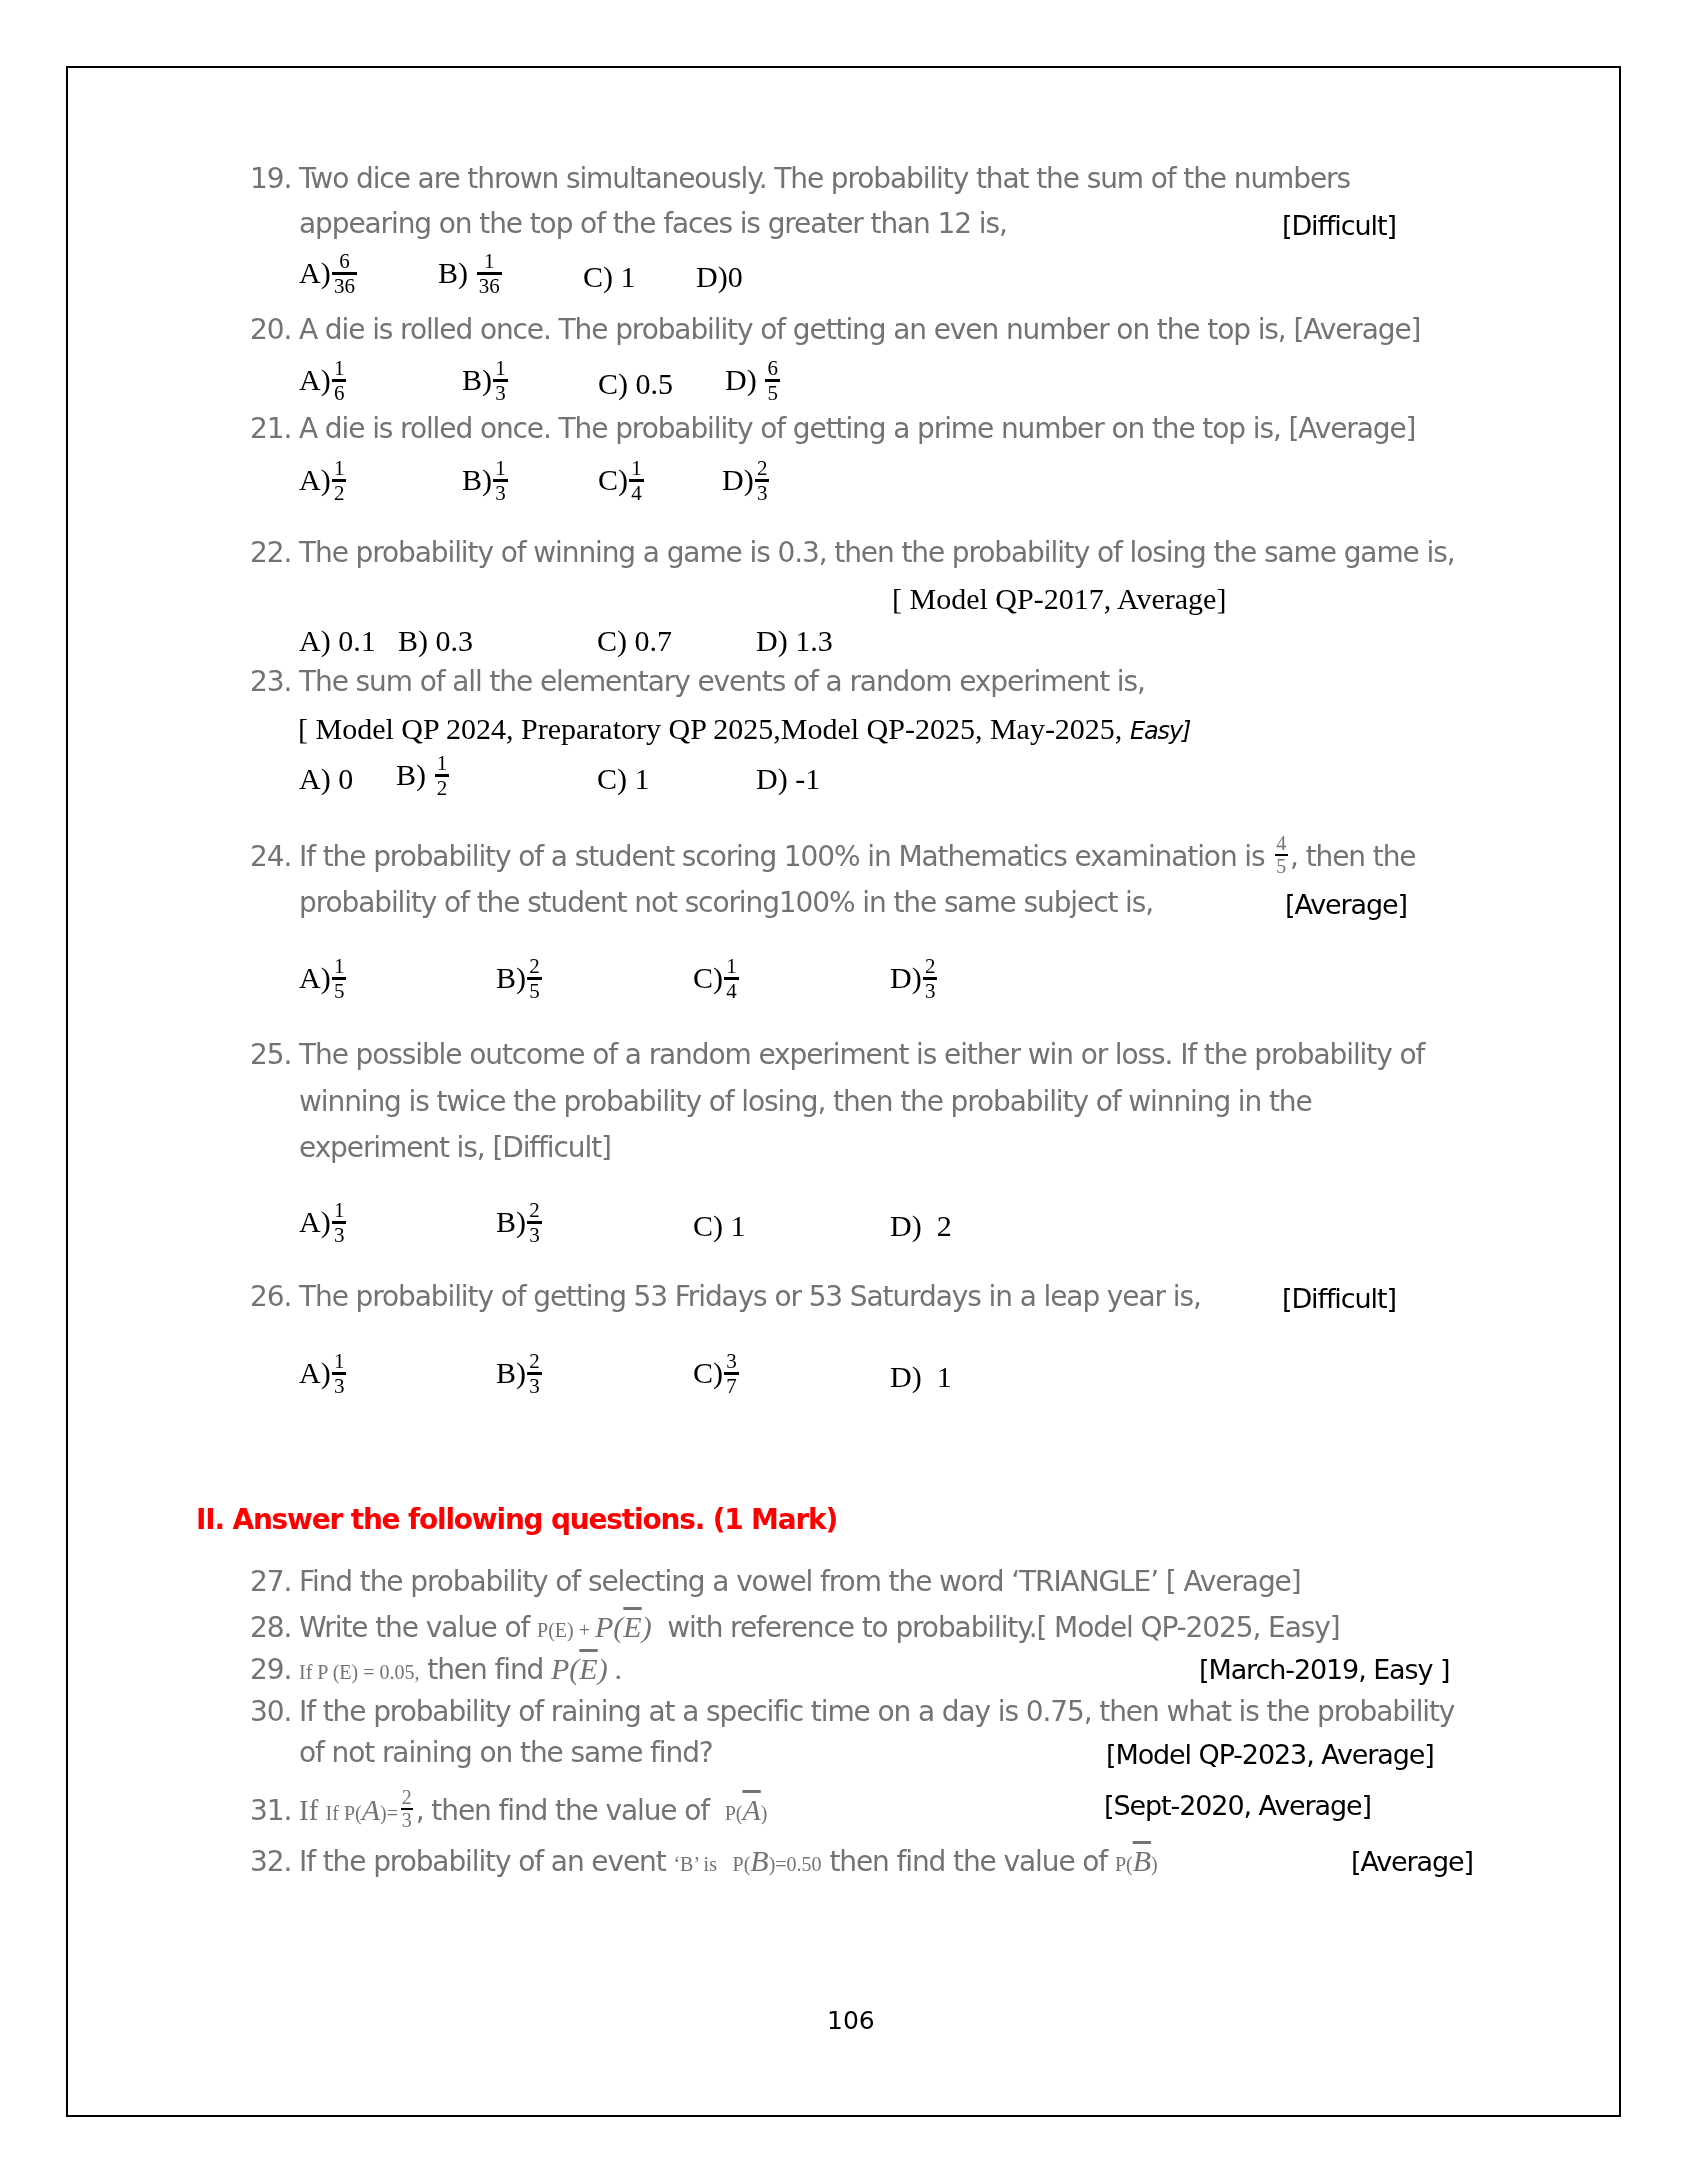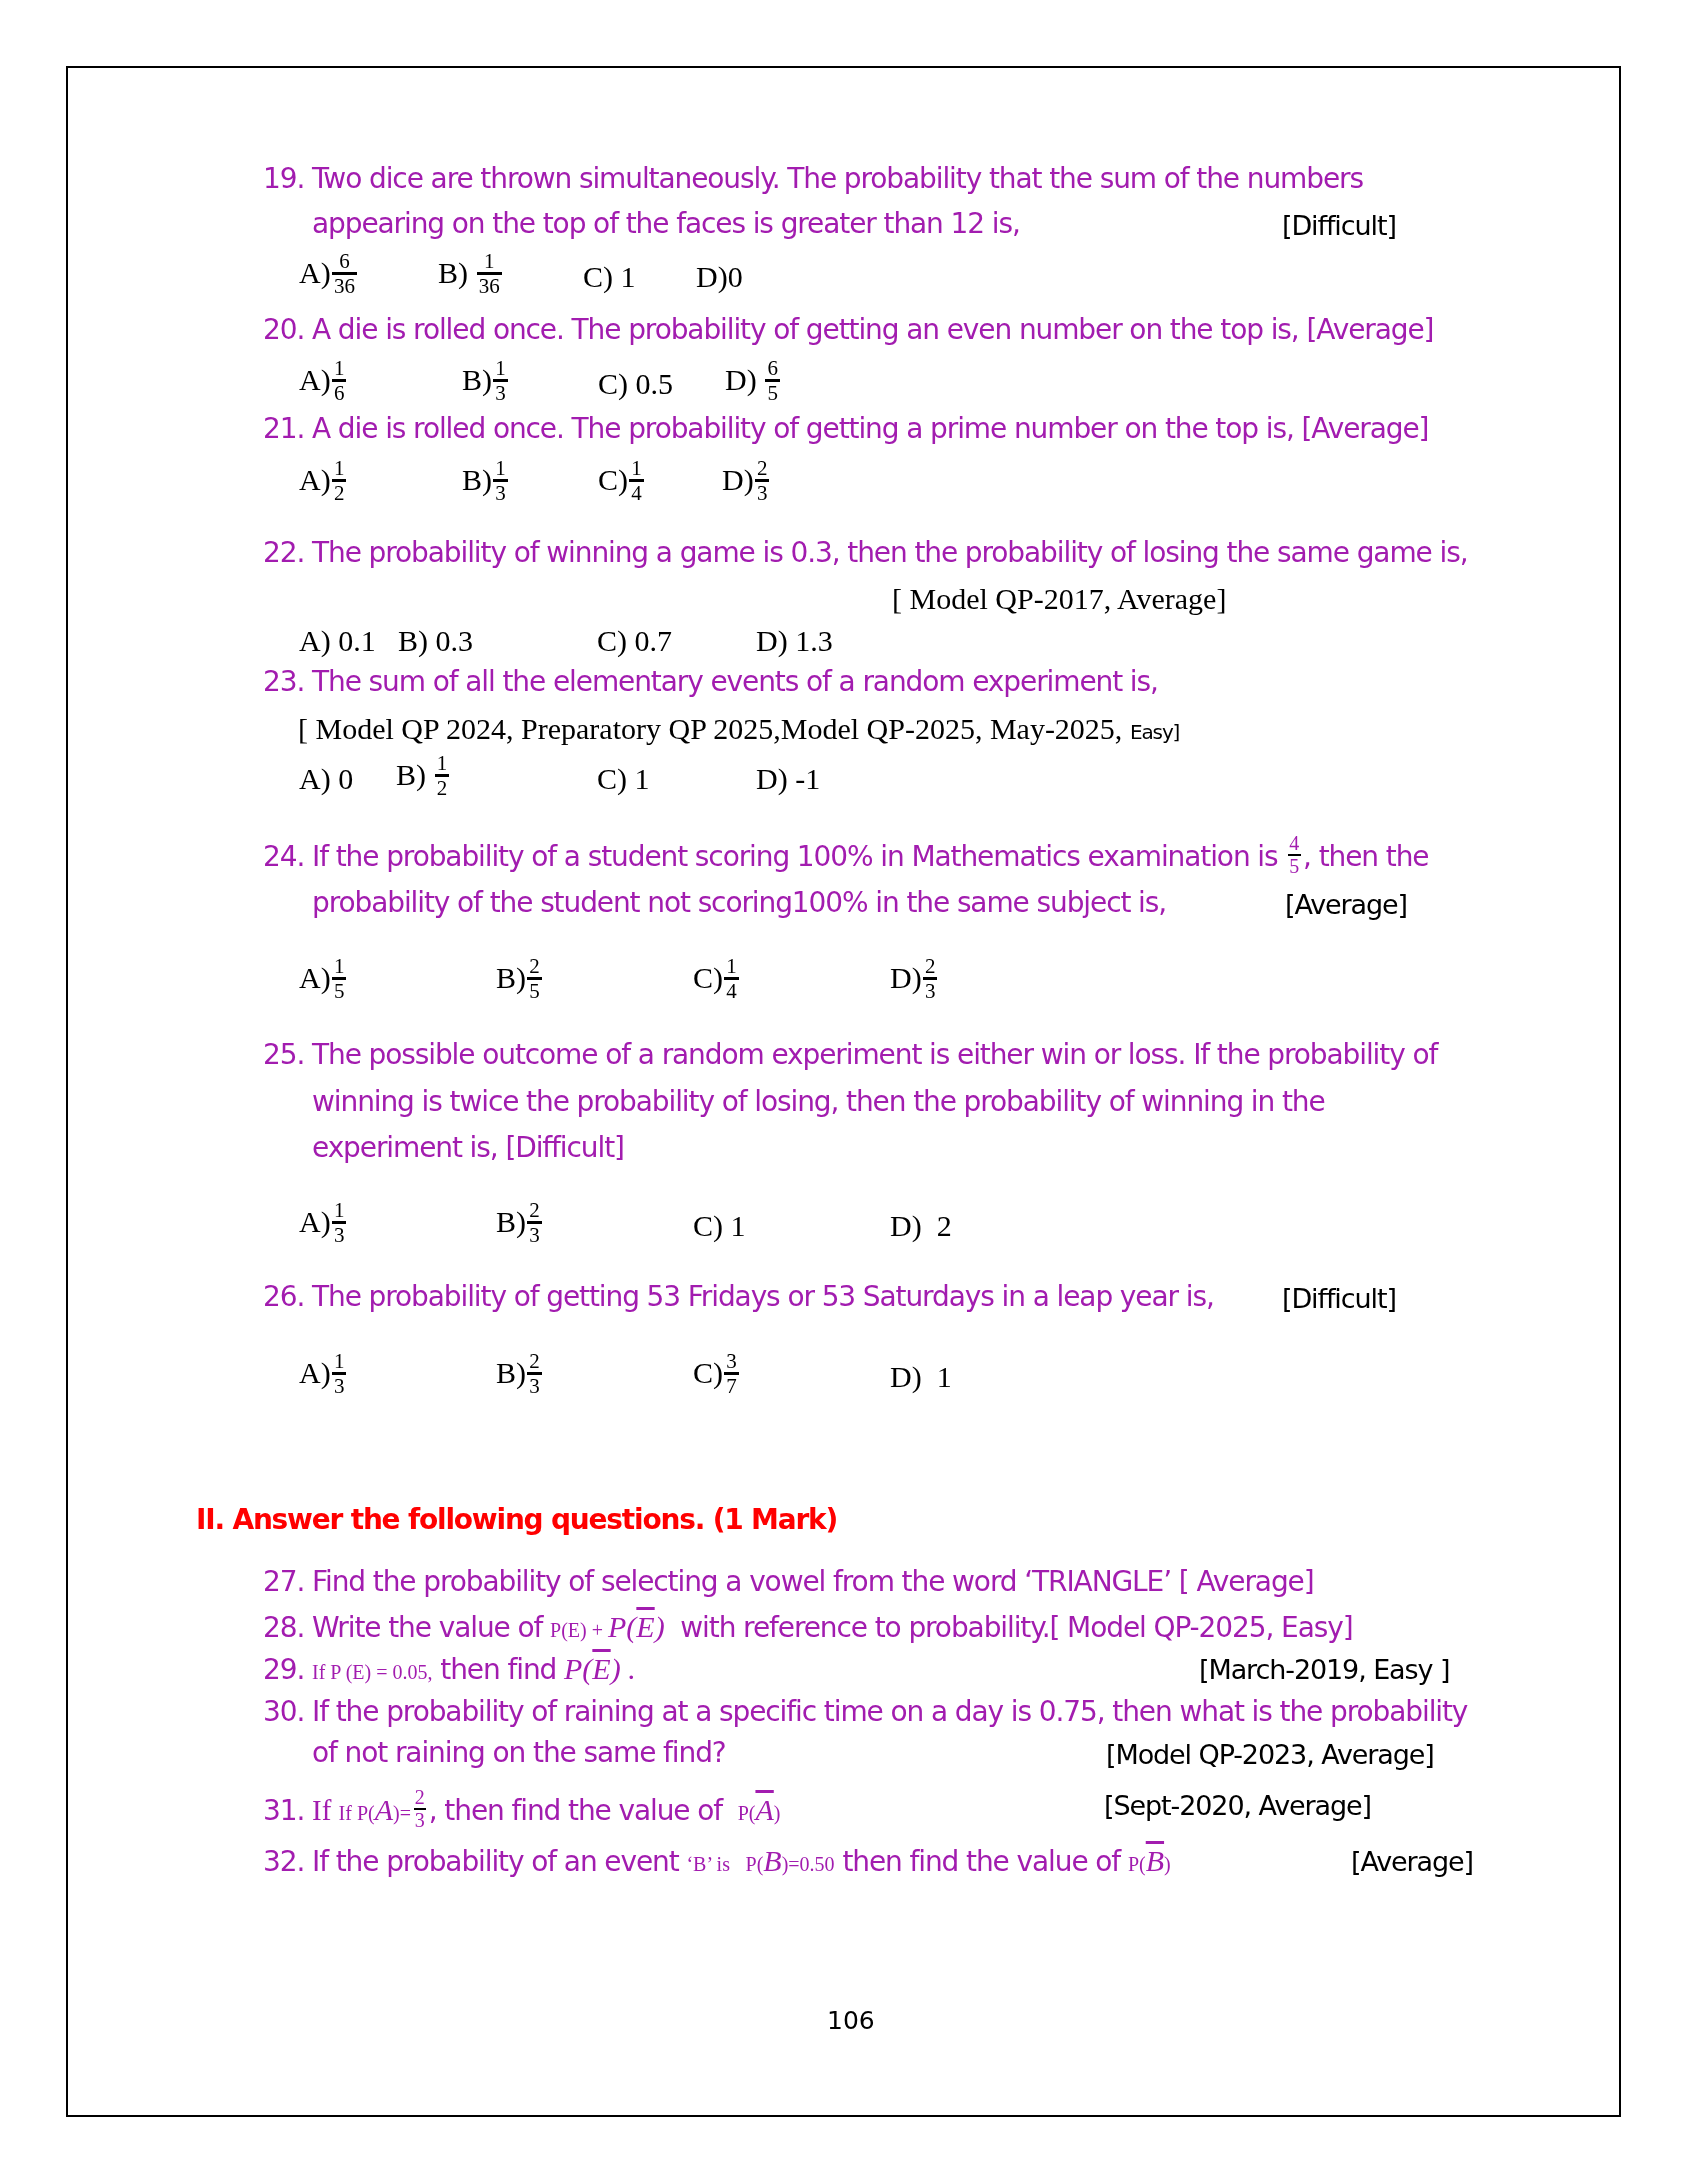--- a/index.html
+++ b/index.html
@@ -3,23 +3,23 @@
 <meta charset="utf-8">
 <style>
   html, body { margin: 0; padding: 0; background: #ffffff; }
   body { width: 1687px; height: 2183px; position: relative; overflow: hidden; }
   .page-border {
     position: absolute; left: 66px; top: 66px; width: 1551px; height: 2047px;
     border: 2.6px solid #000000; box-sizing: content-box;
   }
   .sans { font-family: "DejaVu Sans", "Liberation Sans", sans-serif; }
   .line {
-    position: absolute; white-space: nowrap; color: #a21caf;
+    position: absolute; white-space: nowrap; color: #737373;
     font-family: "DejaVu Sans", "Liberation Sans", sans-serif;
-    font-size: 28px; letter-spacing: -1.1px; line-height: 1; margin-left: 13px;
+    font-size: 28px; letter-spacing: -1.1px; line-height: 1;
   }
   .qnum { display: inline-block; width: 49px; }
   .opts { position: absolute; font-family: "Liberation Serif", "DejaVu Serif", serif; font-size: 30px; color: #000; line-height: 1; }
   .opt { position: absolute; white-space: nowrap; display: flex; align-items: center; }
   .frac { display: inline-flex; flex-direction: column; align-items: center; vertical-align: middle; margin-left: 1.3px; font-family: "Liberation Serif", "DejaVu Serif", serif; }
   .frac .num, .frac .den { font-size: 21px; line-height: 1.05; padding: 0 2px; }
   .frac .bar { height: 2.6px; background: #000; align-self: stretch; }
   .tag { position: absolute; white-space: nowrap; font-family: "DejaVu Sans", "Liberation Sans", sans-serif; font-size: 27px; letter-spacing: -1.1px; color: #000; }
   .tag-serif { position: absolute; white-space: nowrap; font-family: "Liberation Serif", "DejaVu Serif", serif; font-size: 30px; color: #000; }
   .heading {
@@ -138,21 +138,21 @@
   <div class="opts" style="left:299px; top:626px;">
     <div class="opt" style="left:0px;"><span>A)</span>&nbsp;<span>0.1</span></div>
     <div class="opt" style="left:99px;"><span>B)</span>&nbsp;<span>0.3</span></div>
     <div class="opt" style="left:298px;"><span>C)</span>&nbsp;<span>0.7</span></div>
     <div class="opt" style="left:457px;"><span>D)</span>&nbsp;<span>1.3</span></div>
   </div>
 </div>
 
 <div>
   <div class="line" style="left:250px; top:668px;"><span class="qnum">23.</span><span>The sum of all the elementary events of a random experiment is,</span></div>
-  <div class="tag-serif" style="left:298px; top:712px;"><span>[ Model QP 2024, Preparatory QP 2025,Model QP-2025, May-2025,</span> <span class="sans" style="font-size:20px; letter-spacing:-1.1px;">Easy]</span></div>
+  <div class="tag-serif" style="left:298px; top:712px;"><span>[ Model QP 2024, Preparatory QP 2025,Model QP-2025, May-2025,</span> <span class="sans" style="font-size:24px; letter-spacing:-1.1px;font-style:italic;">Easy]</span></div>
   <div class="opts" style="left:299px; top:752px;">
     <div class="opt" style="left:0px; top:12px;"><span>A)</span>&nbsp;<span>0</span></div>
     <div class="opt" style="left:97px;"><span>B)</span>&nbsp;<span class="frac">
           <span class="num">1</span>
           <span class="bar"></span>
           <span class="den">2</span>
         </span></div>
     <div class="opt" style="left:298px; top:12px;"><span>C)</span>&nbsp;<span>1</span></div>
     <div class="opt" style="left:457px; top:12px;"><span>D)</span>&nbsp;<span>-1</span></div>
   </div>

